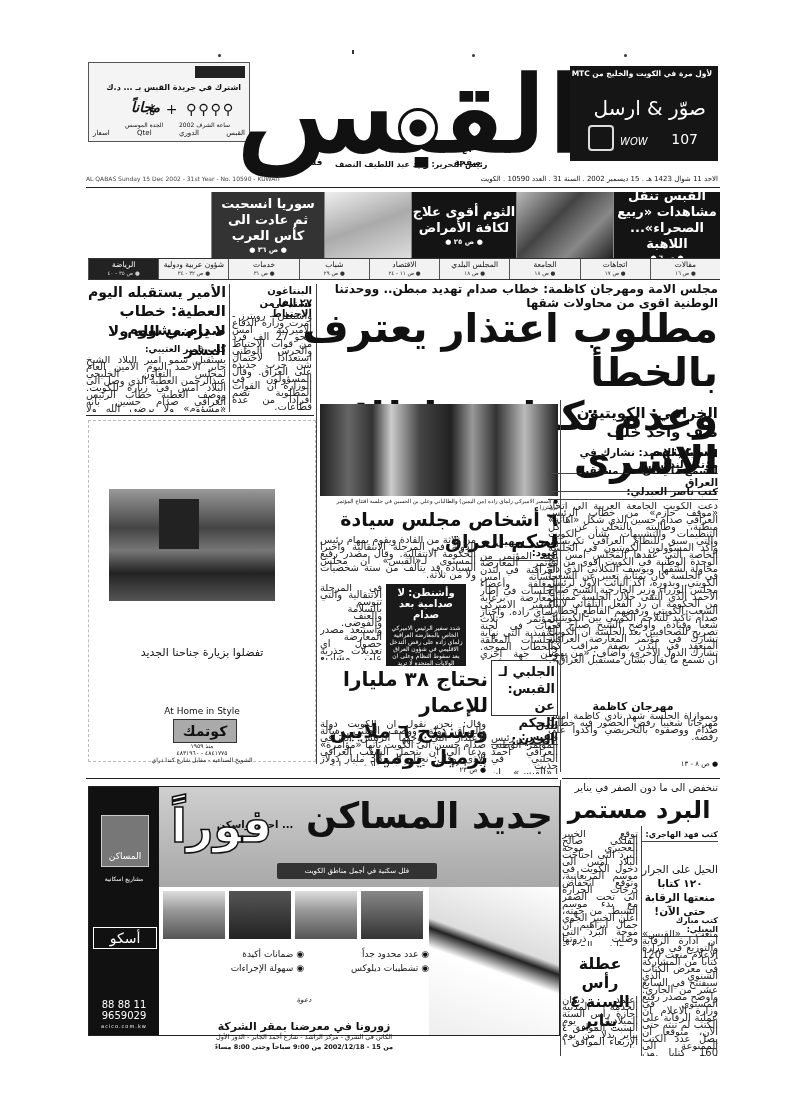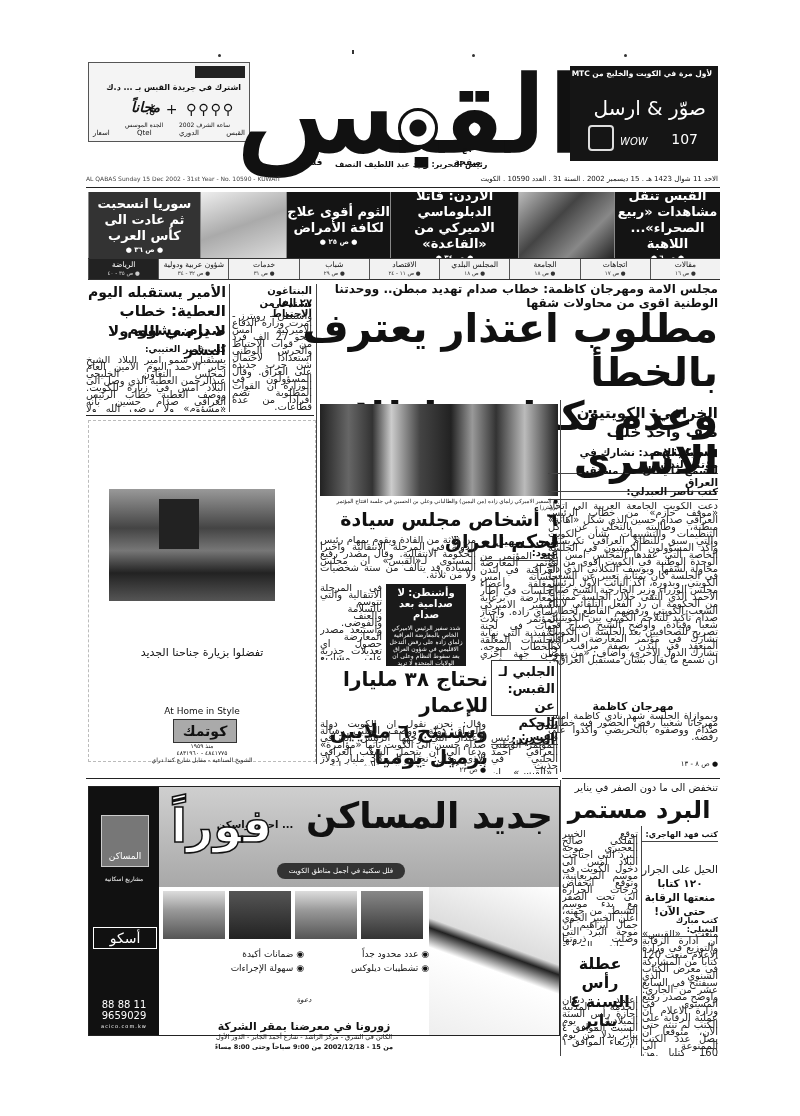--- a/index.html
+++ b/index.html
@@ -70,21 +70,21 @@
   .adside{position:absolute;left:0;top:0;width:70px;height:248px;background:#111;color:#fff;}
   .adside .mlogo{position:absolute;left:12px;top:28px;width:46px;height:50px;background:#777;border:1px solid #ccc;font-size:9px;text-align:center;line-height:80px;}
   .adside .msub{position:absolute;left:0;width:70px;top:88px;text-align:center;font-size:6px;}
   .adside .acico{position:absolute;left:4px;top:140px;width:62px;height:20px;border:1px solid #fff;text-align:center;font-size:14px;line-height:20px;}
   .adside .phone{position:absolute;left:0;width:70px;top:212px;text-align:center;font-size:10px;line-height:11px;}
   .adside .web{position:absolute;left:0;width:70px;top:236px;text-align:center;font-size:5px;letter-spacing:1px;}
   .admain{position:absolute;left:70px;top:0;width:594px;height:248px;background:#fff;}
   .admain .banner{position:absolute;left:0;top:0;width:594px;height:100px;background:linear-gradient(180deg,#cfcfcf,#a8a8a8);}
   .admain .big{position:absolute;right:6px;top:8px;font-size:36px;font-weight:900;direction:rtl;white-space:nowrap;}
   .admain .fawran{position:absolute;left:12px;top:12px;font-size:46px;font-weight:900;color:#fff;-webkit-text-stroke:1.5px #111;direction:rtl;}
-  .admain .pill{position:absolute;left:118px;top:76px;width:128px;height:16px;border-radius:8px;background:#333;color:#fff;font-size:7px;text-align:center;line-height:16px;direction:rtl;}
+  .admain .pill{position:absolute;left:118px;top:76px;width:160px;height:16px;border-radius:2px;background:#333;color:#fff;font-size:7px;text-align:center;line-height:16px;direction:rtl;}
   .houses{position:absolute;left:0;top:104px;width:330px;height:48px;display:flex;gap:4px;padding-left:4px;}
   .house{flex:1;background:linear-gradient(180deg,#ddd 0,#999 40%,#555 100%);}
   .man{position:absolute;right:0;top:100px;width:140px;height:148px;background:linear-gradient(200deg,#fff 0,#ddd 40%,#222 45%,#fff 55%,#eee 100%);}
   .feats{position:absolute;left:100px;top:162px;width:260px;display:grid;grid-template-columns:1fr 1fr;gap:4px 10px;direction:rtl;font-size:9px;}
   .visit2{position:absolute;left:100px;top:208px;width:270px;direction:rtl;text-align:center;font-size:6.5px;line-height:10px;}
   .visit2 .v1{font-size:11px;font-weight:bold;margin-top:17px;}
   
   .cold-k{right:82px;top:782px;width:170px;font-size:10px;}
   .cold-h{right:82px;top:796px;width:170px;font-size:24px;font-weight:900;text-align:center;}
   .trick-h{right:82px;top:862px;width:76px;font-size:10.5px;font-weight:bold;line-height:14px;text-align:center;}
@@ -137,24 +137,20 @@
 <div class="abs dateline-l">AL QABAS Sunday 15 Dec 2002 - 31st Year - No. 10590 - KUWAIT</div>
 <div class="abs dateline-r rtl">الاحد 11 شوال 1423 هـ . 15 ديسمبر 2002 . السنة 31 . العدد 10590 . الكويت</div>
 <div class="abs rule" style="left:86px;top:187px;width:634px"></div>
 
 <div class="abs teasers">
   <div class="teaser" style="width:106px">
     <div class="tt">القبس تنقل مشاهدات «ربيع الصحراء»... اللاهبة</div>
     <div class="pg">● ص ٦ ●</div>
   </div>
   <div class="teaser tphoto" style="width:96px"></div>
-  <div class="teaser" style="width:128px">
-    <div class="tt">الاردن: قاتلا الدبلوماسي الاميركي من «القاعدة»</div>
-    <div class="pg">● ص ٣٤ ●</div>
-  </div>
   <div class="teaser" style="width:104px">
     <div class="tt">الثوم أقوى علاج لكافة الأمراض</div>
     <div class="pg">● ص ٢٥ ●</div>
   </div>
   <div class="teaser tphoto2" style="width:86px"></div>
   <div class="teaser" style="width:112px;background:#333">
     <div class="tt">سوريا انسحبت ثم عادت الى كأس العرب</div>
     <div class="pg">● ص ٣٦ ●</div>
   </div>
 </div>

